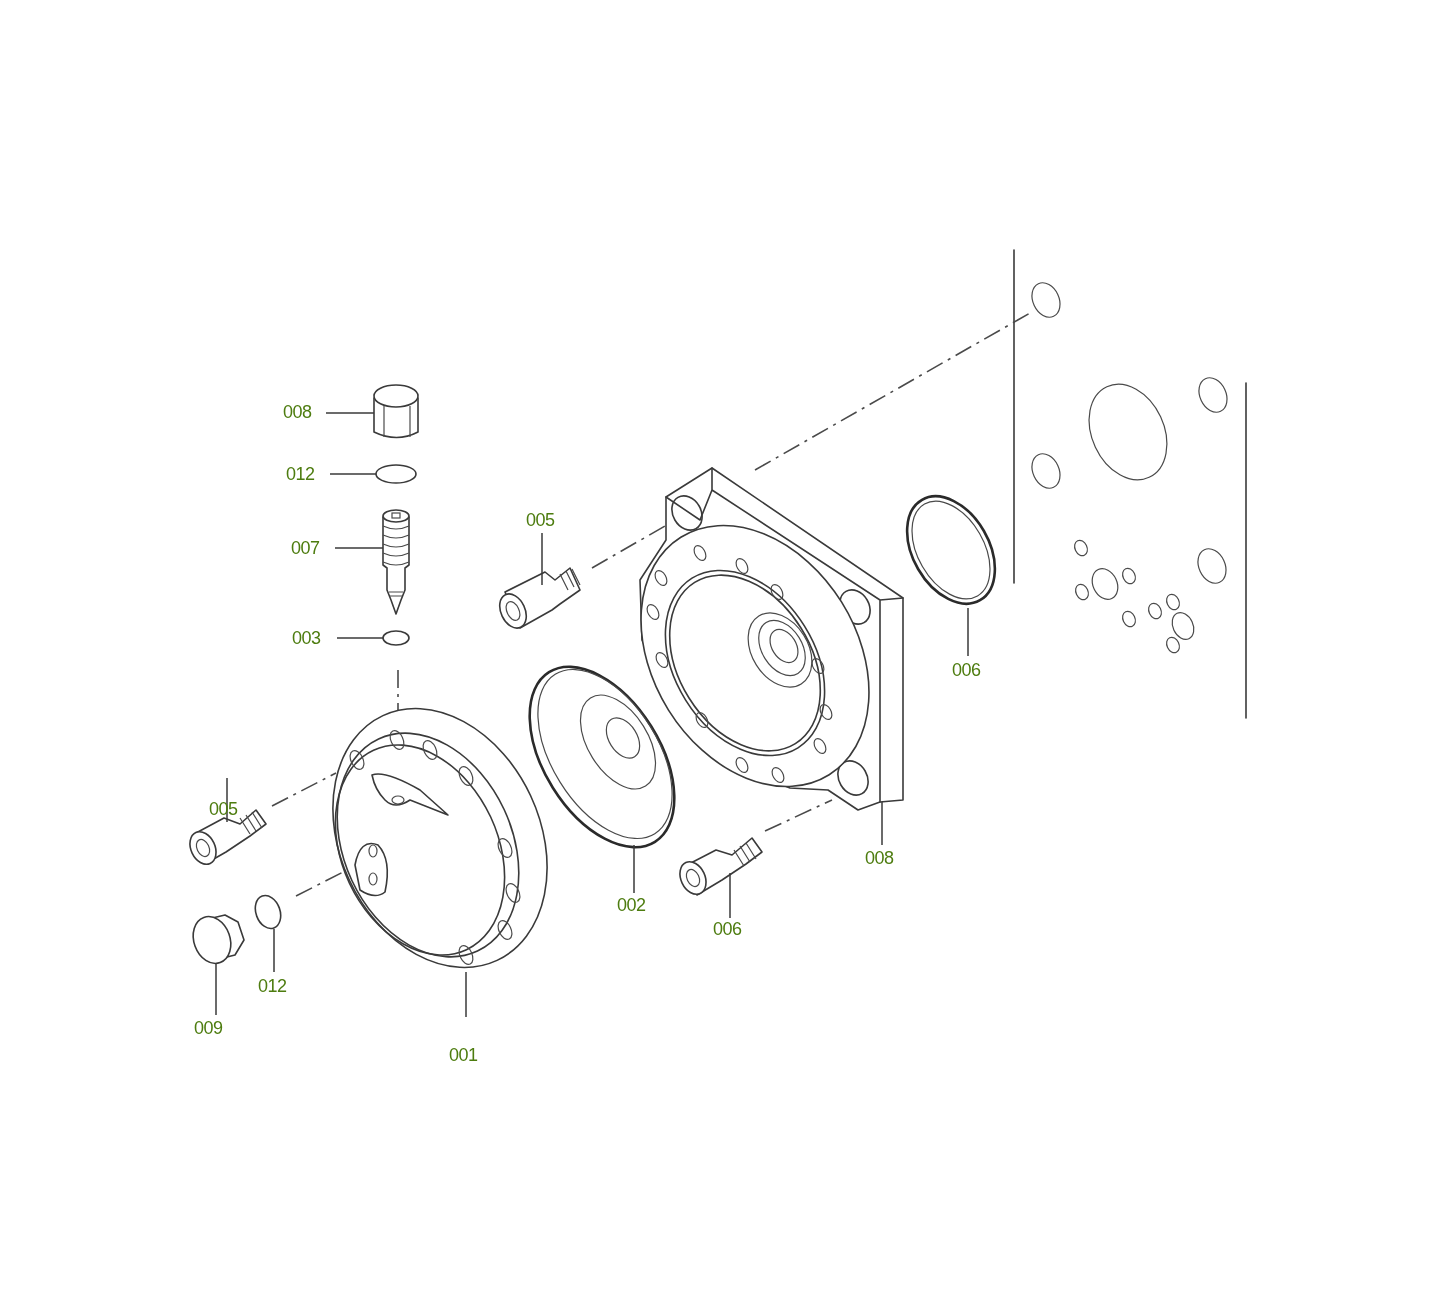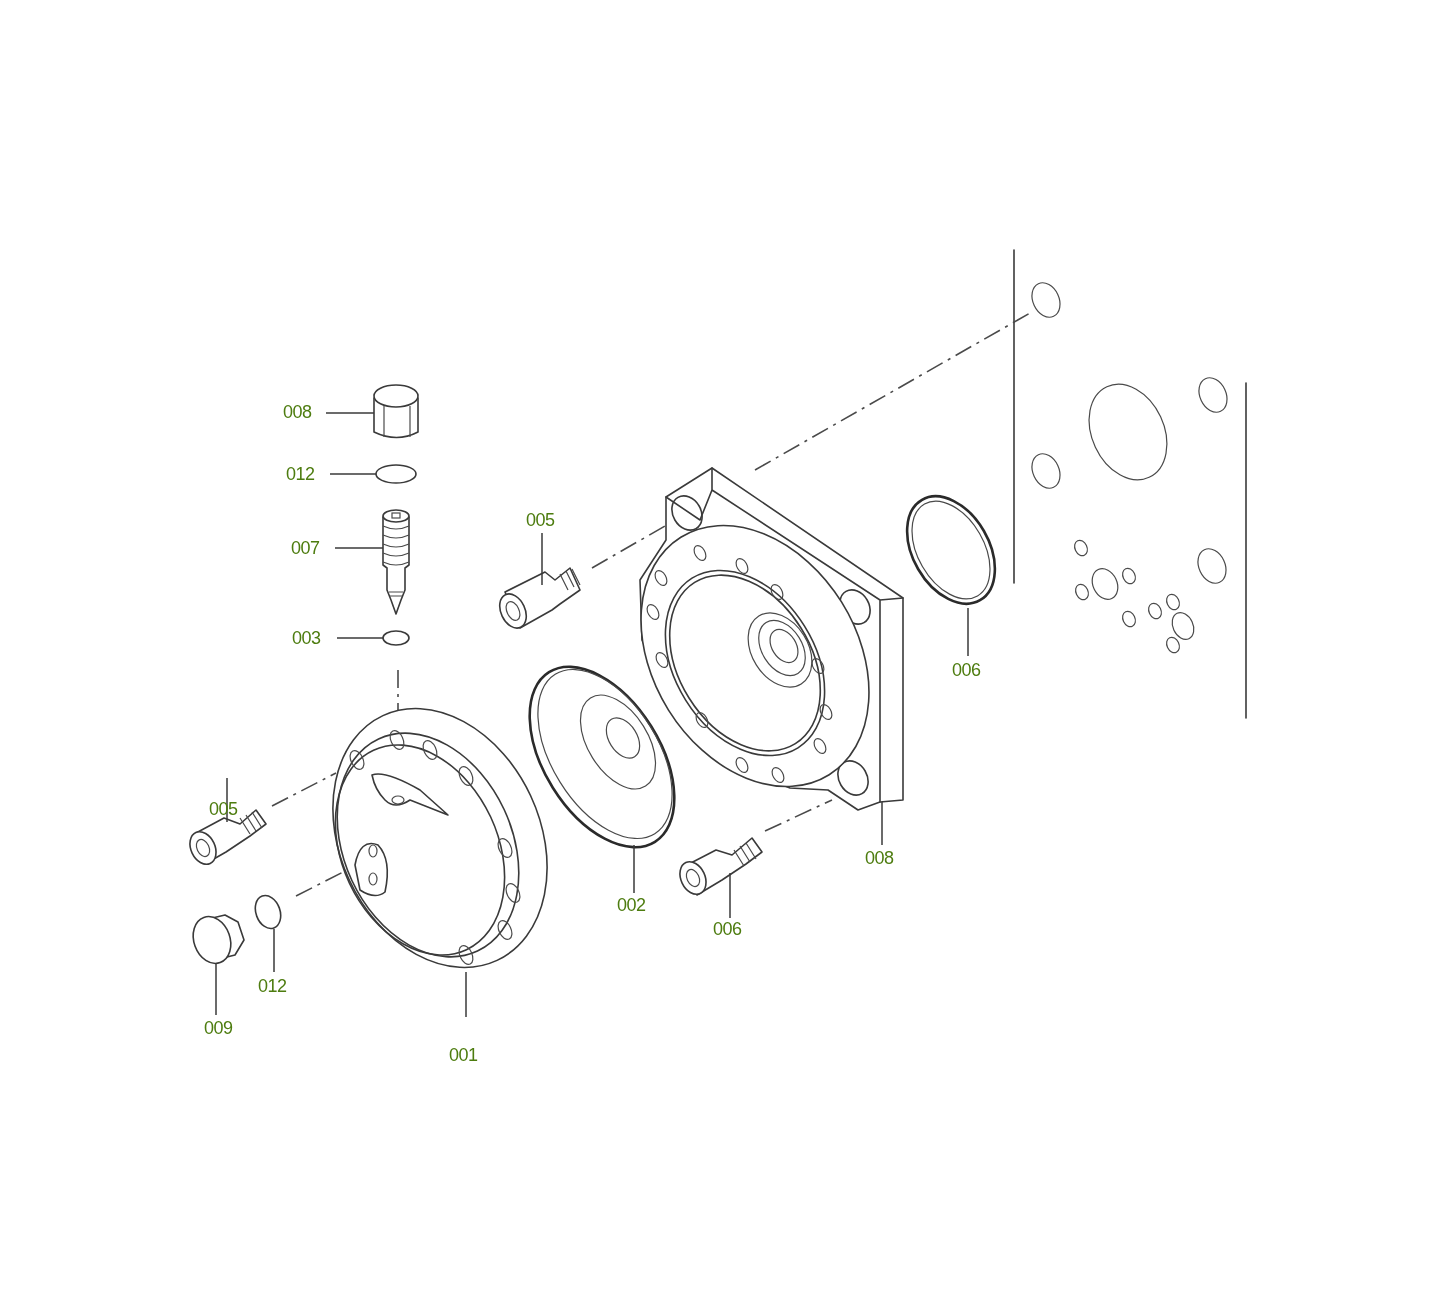--- a/index.html
+++ b/index.html
@@ -181,14 +181,14 @@
 <div class="label" style="left:286px;top:465px;">012</div>
 <div class="label" style="left:291px;top:539px;">007</div>
 <div class="label" style="left:292px;top:629px;">003</div>
 <div class="label" style="left:526px;top:511px;">005</div>
 <div class="label" style="left:952px;top:661px;">006</div>
 <div class="label" style="left:209px;top:800px;">005</div>
 <div class="label" style="left:865px;top:849px;">008</div>
 <div class="label" style="left:617px;top:896px;">002</div>
 <div class="label" style="left:713px;top:920px;">006</div>
 <div class="label" style="left:258px;top:977px;">012</div>
-<div class="label" style="left:204px;top:1019px;">009</div>
+<div class="label" style="left:194px;top:1019px;">009</div>
 <div class="label" style="left:449px;top:1022px;margin-top:24px;">001</div>
 
 </body></html>

